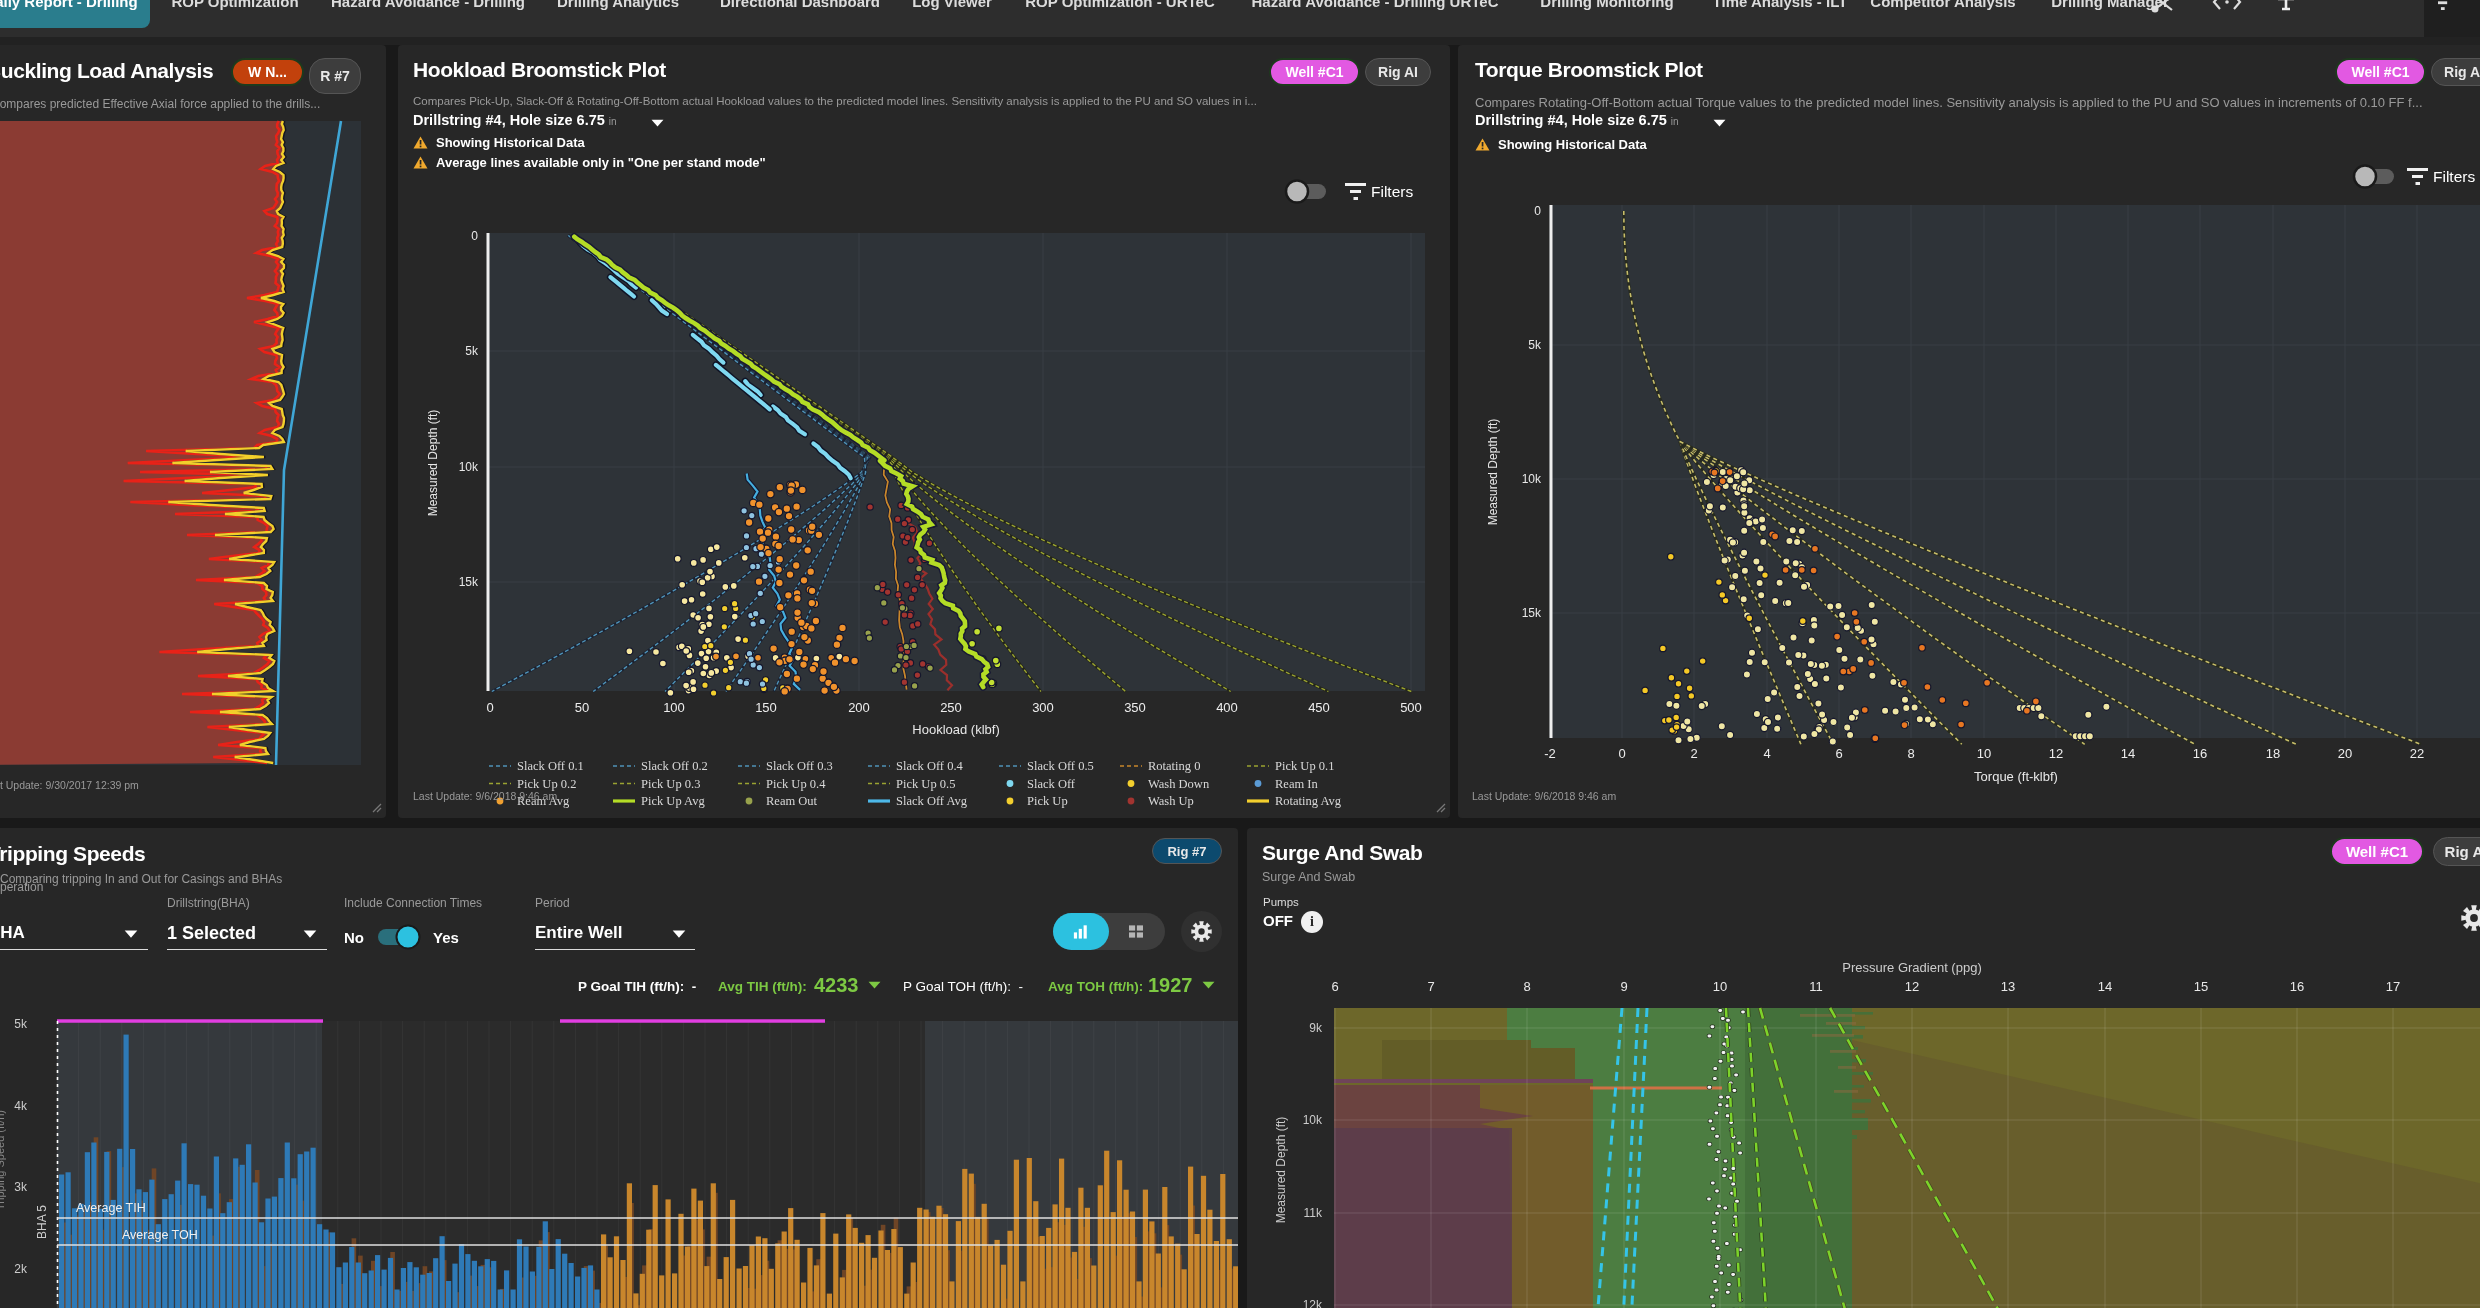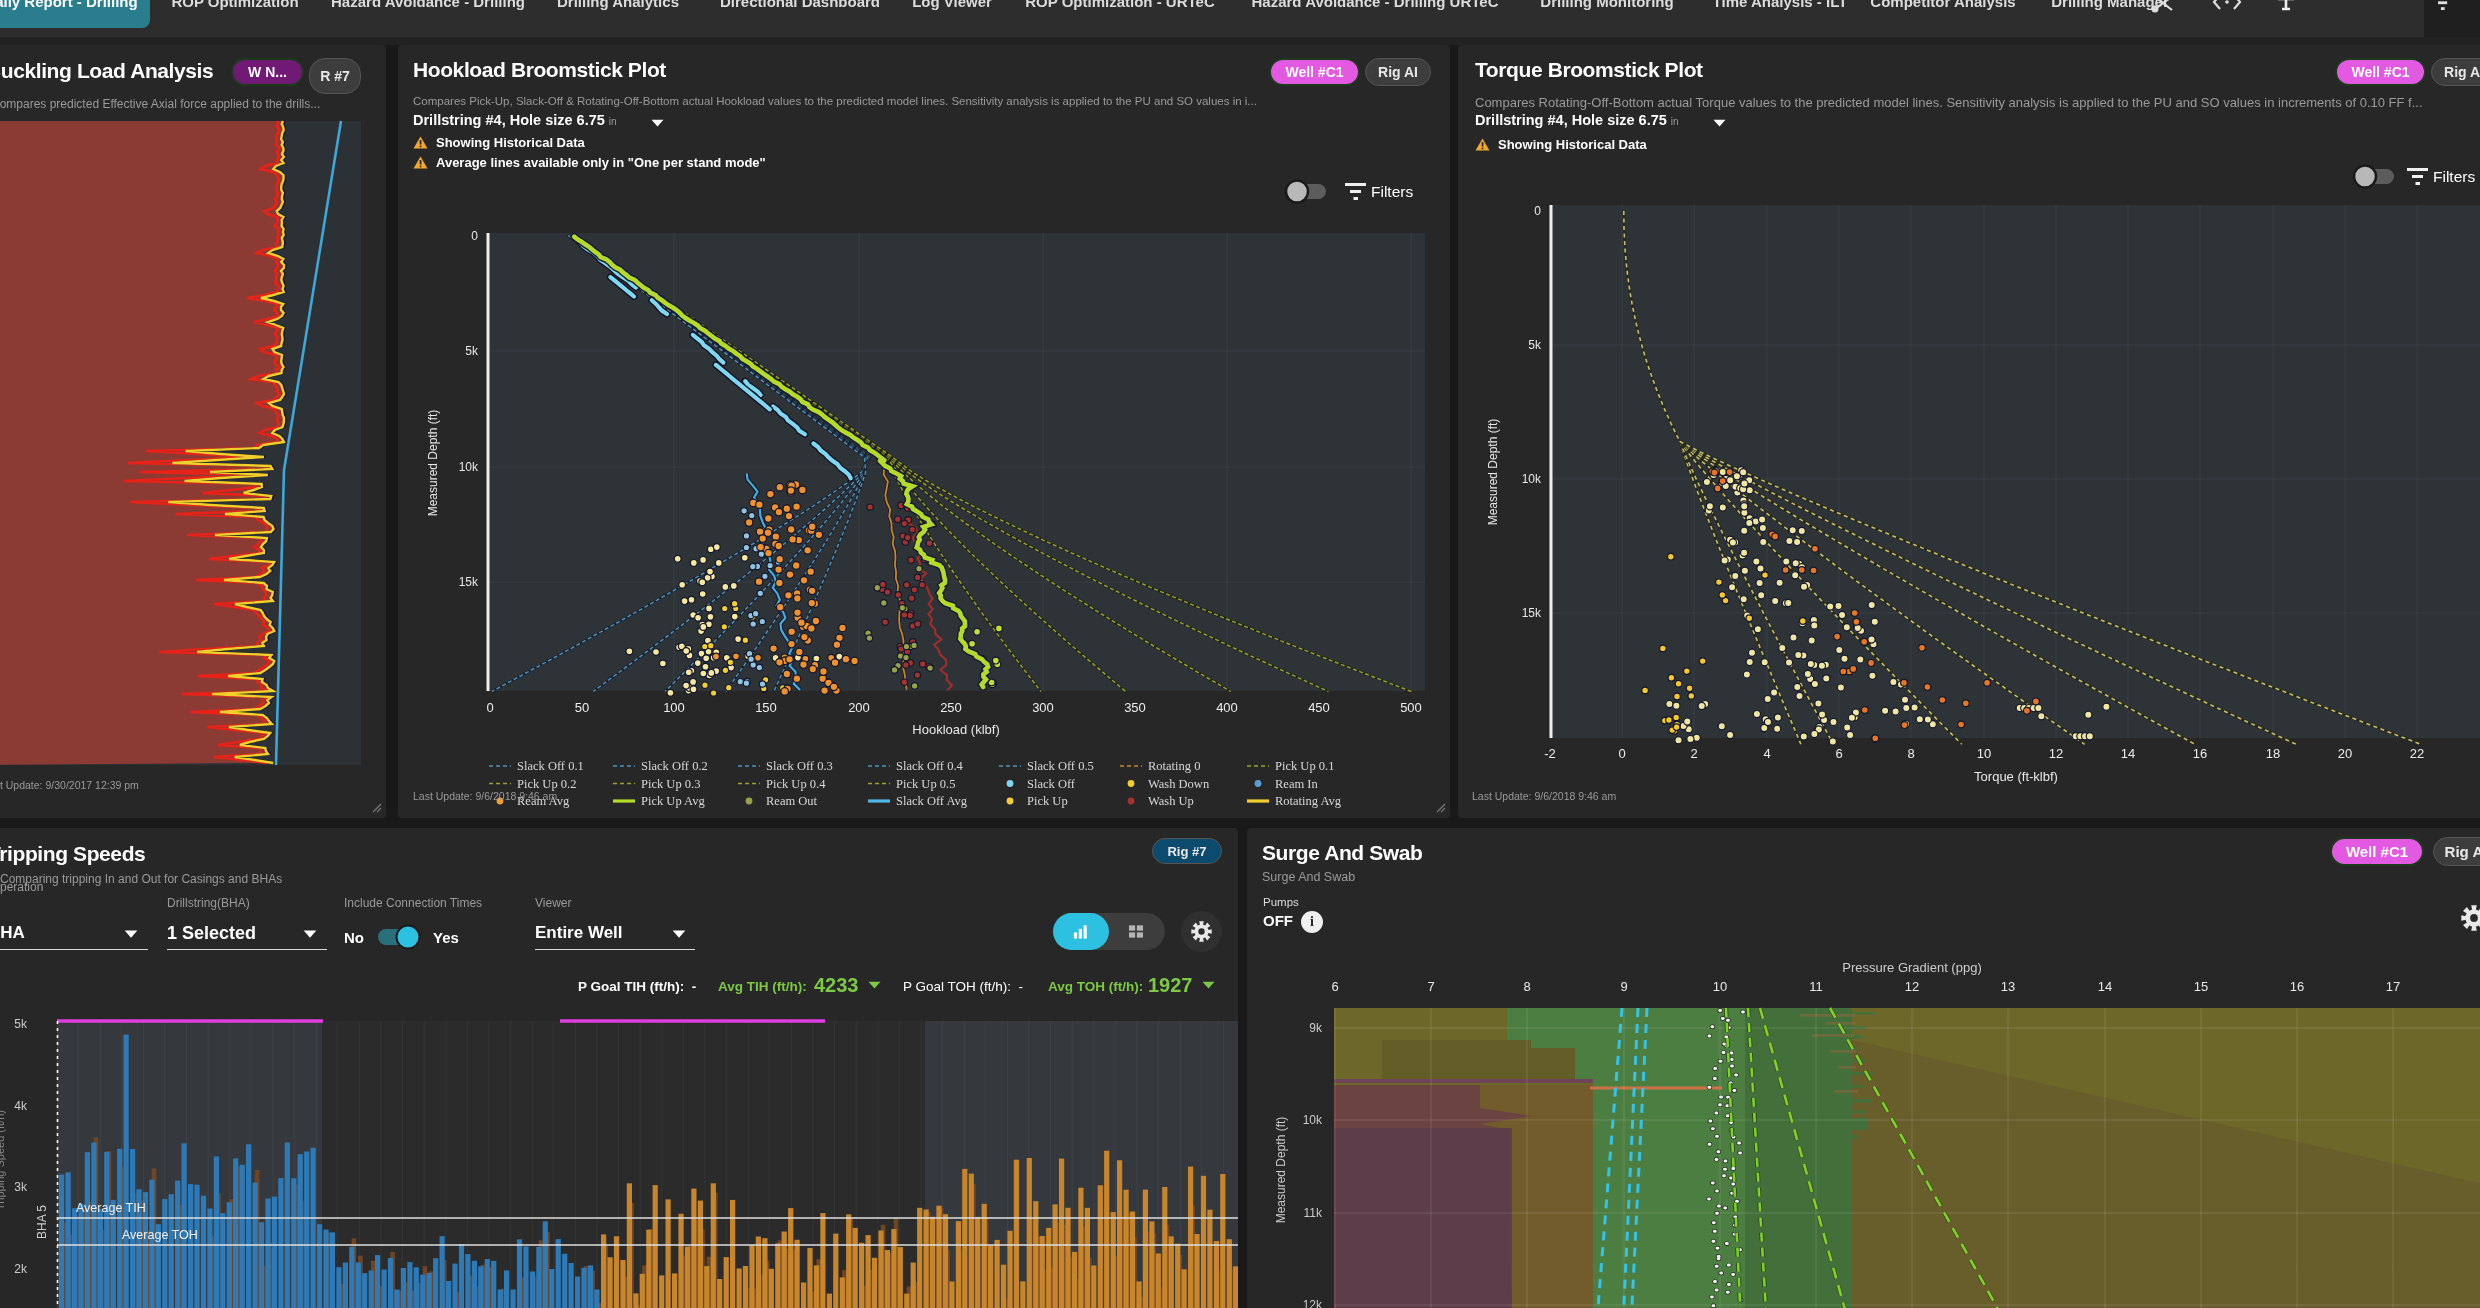--- a/index.html
+++ b/index.html
@@ -40,21 +40,21 @@
       <g transform="translate(22,-45)">
         <rect x="-22" y="121" width="383" height="644" fill="#2c3136"></rect>
         <path d="M-22.0 121.0 L282.9 121.0 L281.8 124.0 L283.2 127.0 L283.7 130.0 L282.3 133.0 L281.7 136.0 L281.1 139.0 L282.9 142.0 L281.7 145.0 L283.4 148.0 L283.4 151.0 L282.0 154.0 L283.9 157.0 L281.3 160.0 L283.5 163.0 L276.0 166.0 L273.3 169.0 L279.9 172.0 L283.5 175.0 L283.6 178.0 L283.1 181.0 L281.7 184.0 L281.2 187.0 L281.3 190.0 L282.9 193.0 L282.1 196.0 L281.8 199.0 L282.9 202.0 L281.5 205.0 L280.2 208.0 L276.8 211.0 L278.1 214.0 L283.5 217.0 L281.7 220.0 L281.9 223.0 L281.6 226.0 L283.6 229.0 L283.0 232.0 L283.7 235.0 L281.8 238.0 L282.7 241.0 L282.8 244.0 L282.2 247.0 L272.6 250.0 L268.3 253.0 L278.1 256.0 L283.4 259.0 L281.2 262.0 L284.0 265.0 L283.9 268.0 L281.0 271.0 L283.0 274.0 L281.8 277.0 L281.3 280.0 L282.4 283.0 L283.6 286.0 L282.5 289.0 L283.7 292.0 L273.5 295.0 L261.0 298.0 L274.4 301.0 L283.3 304.0 L281.0 307.0 L281.1 310.0 L283.6 313.0 L281.9 316.0 L277.4 319.0 L268.0 322.0 L275.9 325.0 L283.3 328.0 L282.4 331.0 L281.8 334.0 L282.3 337.0 L282.6 340.0 L281.6 343.0 L281.2 346.0 L272.5 349.0 L274.5 352.0 L282.0 355.0 L281.7 358.0 L281.2 361.0 L281.7 364.0 L283.6 367.0 L281.7 370.0 L281.6 373.0 L268.9 376.0 L263.7 379.0 L278.5 382.0 L281.3 385.0 L282.3 388.0 L283.2 391.0 L284.0 394.0 L282.2 397.0 L280.1 400.0 L269.1 403.0 L272.5 406.0 L281.7 409.0 L282.3 412.0 L282.7 415.0 L284.0 418.0 L283.9 421.0 L283.5 424.0 L282.5 427.0 L274.9 430.0 L272.4 433.0 L279.4 436.0 L282.4 439.0 L283.9 442.0 L263.2 445.0 L259.1 448.0 L185.7 451.0 L221.0 454.0 L263.9 457.0 L216.7 460.0 L172.4 463.0 L270.5 466.0 L272.3 469.0 L210.0 472.0 L267.9 475.0 L220.7 478.0 L184.6 481.0 L261.6 484.0 L261.9 487.0 L253.6 490.0 L243.7 493.0 L271.3 496.0 L270.4 499.0 L168.3 502.0 L211.3 505.0 L263.8 508.0 L264.7 511.0 L225.0 514.0 L263.6 517.0 L264.6 520.0 L268.2 523.0 L272.4 526.0 L273.6 529.0 L270.7 532.0 L215.0 535.0 L266.9 538.0 L266.2 541.0 L263.0 544.0 L260.9 547.0 L263.9 550.0 L263.8 553.0 L245.8 556.0 L229.2 559.0 L274.2 562.0 L272.4 565.0 L268.4 568.0 L270.3 571.0 L266.5 574.0 L259.8 577.0 L224.0 580.0 L263.8 583.0 L267.0 586.0 L266.5 589.0 L272.8 592.0 L272.3 595.0 L270.6 598.0 L272.9 601.0 L235.1 604.0 L246.9 607.0 L260.7 610.0 L262.8 613.0 L264.1 616.0 L266.7 619.0 L270.6 622.0 L269.7 625.0 L272.7 628.0 L274.3 631.0 L267.5 634.0 L266.1 637.0 L266.6 640.0 L262.4 643.0 L263.9 646.0 L227.6 649.0 L197.2 652.0 L271.5 655.0 L269.3 658.0 L274.3 661.0 L273.0 664.0 L269.4 667.0 L265.3 670.0 L260.5 673.0 L228.0 676.0 L262.6 679.0 L261.9 682.0 L266.7 685.0 L268.0 688.0 L273.2 691.0 L212.0 694.0 L271.6 697.0 L267.5 700.0 L269.0 703.0 L265.6 706.0 L260.1 709.0 L220.0 712.0 L262.6 715.0 L267.0 718.0 L269.1 721.0 L271.9 724.0 L228.9 727.0 L248.3 730.0 L270.2 733.0 L267.9 736.0 L264.0 739.0 L249.6 742.0 L239.9 745.0 L265.4 748.0 L265.9 751.0 L268.0 754.0 L234.7 757.0 L254.6 760.0 L273.3 763.0 L-22.0 765.0 Z" fill="#8b3b33"></path>
         <path d="M278.8 121.0 L277.2 124.0 L277.2 127.0 L279.4 130.0 L278.2 133.0 L276.1 136.0 L276.5 139.0 L277.3 142.0 L275.9 145.0 L279.4 148.0 L277.3 151.0 L277.6 154.0 L278.9 157.0 L277.0 160.0 L277.7 163.0 L265.1 166.0 L260.7 169.0 L272.6 172.0 L277.6 175.0 L277.9 178.0 L279.0 181.0 L276.8 184.0 L276.5 187.0 L276.5 190.0 L277.8 193.0 L277.5 196.0 L275.0 199.0 L277.1 202.0 L275.3 205.0 L273.3 208.0 L264.4 211.0 L267.2 214.0 L277.2 217.0 L277.6 220.0 L277.1 223.0 L274.8 226.0 L278.7 229.0 L277.8 232.0 L278.4 235.0 L277.1 238.0 L277.9 241.0 L276.1 244.0 L277.5 247.0 L262.0 250.0 L256.2 253.0 L270.6 256.0 L278.1 259.0 L276.0 262.0 L278.4 265.0 L277.3 268.0 L274.9 271.0 L277.4 274.0 L275.9 277.0 L276.0 280.0 L275.5 283.0 L278.8 286.0 L278.0 289.0 L277.1 292.0 L264.4 295.0 L247.0 298.0 L265.4 301.0 L277.7 304.0 L276.0 307.0 L274.3 310.0 L277.1 313.0 L277.7 316.0 L267.7 319.0 L254.0 322.0 L266.6 325.0 L278.9 328.0 L276.8 331.0 L275.2 334.0 L277.6 337.0 L276.4 340.0 L276.7 343.0 L273.6 346.0 L260.2 349.0 L264.3 352.0 L276.2 355.0 L277.0 358.0 L275.3 361.0 L275.0 364.0 L279.4 367.0 L275.7 370.0 L277.2 373.0 L258.2 376.0 L251.2 379.0 L272.1 382.0 L276.0 385.0 L276.9 388.0 L277.2 391.0 L279.7 394.0 L277.2 397.0 L273.5 400.0 L256.8 403.0 L262.2 406.0 L275.0 409.0 L275.7 412.0 L278.5 415.0 L277.5 418.0 L277.1 421.0 L279.0 424.0 L277.8 427.0 L264.8 430.0 L259.8 433.0 L271.6 436.0 L277.1 439.0 L276.9 442.0 L257.1 445.0 L254.2 448.0 L146.1 451.0 L196.5 454.0 L258.1 457.0 L189.3 460.0 L127.7 463.0 L265.9 466.0 L266.3 469.0 L140.0 472.0 L263.2 475.0 L184.8 478.0 L123.6 481.0 L254.8 484.0 L255.7 487.0 L230.1 490.0 L202.1 493.0 L265.1 496.0 L265.0 499.0 L130.3 502.0 L188.9 505.0 L257.0 508.0 L258.0 511.0 L175.0 514.0 L257.5 517.0 L257.7 520.0 L264.2 523.0 L267.5 526.0 L266.8 529.0 L266.3 532.0 L187.0 535.0 L261.1 538.0 L261.5 541.0 L258.2 544.0 L254.2 547.0 L259.6 550.0 L259.0 553.0 L232.2 556.0 L208.9 559.0 L268.5 562.0 L268.3 565.0 L261.8 568.0 L264.7 571.0 L260.8 574.0 L255.4 577.0 L196.0 580.0 L257.2 583.0 L262.4 586.0 L262.2 589.0 L266.1 592.0 L266.4 595.0 L263.8 598.0 L265.9 601.0 L214.2 604.0 L233.4 607.0 L253.9 610.0 L256.2 613.0 L259.3 616.0 L262.4 619.0 L264.1 622.0 L263.2 625.0 L267.7 628.0 L269.6 631.0 L262.9 634.0 L259.5 637.0 L261.8 640.0 L257.2 643.0 L258.3 646.0 L205.0 649.0 L159.4 652.0 L266.7 655.0 L264.0 658.0 L269.4 661.0 L267.5 664.0 L263.6 667.0 L259.2 670.0 L253.8 673.0 L198.0 676.0 L256.6 679.0 L257.7 682.0 L261.7 685.0 L261.5 688.0 L268.3 691.0 L182.0 694.0 L266.7 697.0 L262.2 700.0 L263.0 703.0 L259.8 706.0 L254.5 709.0 L190.0 712.0 L256.8 715.0 L261.6 718.0 L264.5 721.0 L265.2 724.0 L207.4 727.0 L234.6 730.0 L265.2 733.0 L261.7 736.0 L259.3 739.0 L236.9 742.0 L218.1 745.0 L261.2 748.0 L260.1 751.0 L261.9 754.0 L213.2 757.0 L241.9 760.0 L267.0 763.0" fill="none" stroke="#e82218" stroke-width="2.6" stroke-linecap="butt"></path>
         <path d="M284.4 121.0 L283.3 124.0 L284.7 127.0 L285.2 130.0 L283.8 133.0 L283.2 136.0 L282.6 139.0 L284.4 142.0 L283.2 145.0 L284.9 148.0 L284.9 151.0 L283.5 154.0 L285.4 157.0 L282.8 160.0 L285.0 163.0 L277.5 166.0 L274.8 169.0 L281.4 172.0 L285.0 175.0 L285.1 178.0 L284.6 181.0 L283.2 184.0 L282.7 187.0 L282.8 190.0 L284.4 193.0 L283.6 196.0 L283.3 199.0 L284.4 202.0 L283.0 205.0 L281.7 208.0 L278.3 211.0 L279.6 214.0 L285.0 217.0 L283.2 220.0 L283.4 223.0 L283.1 226.0 L285.1 229.0 L284.5 232.0 L285.2 235.0 L283.3 238.0 L284.2 241.0 L284.3 244.0 L283.7 247.0 L274.1 250.0 L269.8 253.0 L279.6 256.0 L284.9 259.0 L282.7 262.0 L285.5 265.0 L285.4 268.0 L282.5 271.0 L284.5 274.0 L283.3 277.0 L282.8 280.0 L283.9 283.0 L285.1 286.0 L284.0 289.0 L285.2 292.0 L275.0 295.0 L262.5 298.0 L275.9 301.0 L284.8 304.0 L282.5 307.0 L282.6 310.0 L285.1 313.0 L283.4 316.0 L278.9 319.0 L269.5 322.0 L277.4 325.0 L284.8 328.0 L283.9 331.0 L283.3 334.0 L283.8 337.0 L284.1 340.0 L283.1 343.0 L282.7 346.0 L274.0 349.0 L276.0 352.0 L283.5 355.0 L283.2 358.0 L282.7 361.0 L283.2 364.0 L285.1 367.0 L283.2 370.0 L283.1 373.0 L270.4 376.0 L265.2 379.0 L280.0 382.0 L282.8 385.0 L283.8 388.0 L284.7 391.0 L285.5 394.0 L283.7 397.0 L281.6 400.0 L270.6 403.0 L274.0 406.0 L283.2 409.0 L283.8 412.0 L284.2 415.0 L285.5 418.0 L285.4 421.0 L285.0 424.0 L284.0 427.0 L276.4 430.0 L273.9 433.0 L280.9 436.0 L283.9 439.0 L285.4 442.0 L264.7 445.0 L260.6 448.0 L187.2 451.0 L222.5 454.0 L265.4 457.0 L218.2 460.0 L173.9 463.0 L272.0 466.0 L273.8 469.0 L211.5 472.0 L269.4 475.0 L222.2 478.0 L186.1 481.0 L263.1 484.0 L263.4 487.0 L255.1 490.0 L245.2 493.0 L272.8 496.0 L271.9 499.0 L169.8 502.0 L212.8 505.0 L265.3 508.0 L266.2 511.0 L226.5 514.0 L265.1 517.0 L266.1 520.0 L269.7 523.0 L273.9 526.0 L275.1 529.0 L272.2 532.0 L216.5 535.0 L268.4 538.0 L267.7 541.0 L264.5 544.0 L262.4 547.0 L265.4 550.0 L265.3 553.0 L247.3 556.0 L230.7 559.0 L275.7 562.0 L273.9 565.0 L269.9 568.0 L271.8 571.0 L268.0 574.0 L261.3 577.0 L225.5 580.0 L265.3 583.0 L268.5 586.0 L268.0 589.0 L274.3 592.0 L273.8 595.0 L272.1 598.0 L274.4 601.0 L236.6 604.0 L248.4 607.0 L262.2 610.0 L264.3 613.0 L265.6 616.0 L268.2 619.0 L272.1 622.0 L271.2 625.0 L274.2 628.0 L275.8 631.0 L269.0 634.0 L267.6 637.0 L268.1 640.0 L263.9 643.0 L265.4 646.0 L229.1 649.0 L198.7 652.0 L273.0 655.0 L270.8 658.0 L275.8 661.0 L274.5 664.0 L270.9 667.0 L266.8 670.0 L262.0 673.0 L229.5 676.0 L264.1 679.0 L263.4 682.0 L268.2 685.0 L269.5 688.0 L274.7 691.0 L213.5 694.0 L273.1 697.0 L269.0 700.0 L270.5 703.0 L267.1 706.0 L261.6 709.0 L221.5 712.0 L264.1 715.0 L268.5 718.0 L270.6 721.0 L273.4 724.0 L230.4 727.0 L249.8 730.0 L271.7 733.0 L269.4 736.0 L265.5 739.0 L251.1 742.0 L241.4 745.0 L266.9 748.0 L267.4 751.0 L269.5 754.0 L236.2 757.0 L256.1 760.0 L274.8 763.0" fill="none" stroke="#14141f" stroke-width="2.4" stroke-linecap="butt"></path>
         <path d="M282.9 121.0 L281.8 124.0 L283.2 127.0 L283.7 130.0 L282.3 133.0 L281.7 136.0 L281.1 139.0 L282.9 142.0 L281.7 145.0 L283.4 148.0 L283.4 151.0 L282.0 154.0 L283.9 157.0 L281.3 160.0 L283.5 163.0 L276.0 166.0 L273.3 169.0 L279.9 172.0 L283.5 175.0 L283.6 178.0 L283.1 181.0 L281.7 184.0 L281.2 187.0 L281.3 190.0 L282.9 193.0 L282.1 196.0 L281.8 199.0 L282.9 202.0 L281.5 205.0 L280.2 208.0 L276.8 211.0 L278.1 214.0 L283.5 217.0 L281.7 220.0 L281.9 223.0 L281.6 226.0 L283.6 229.0 L283.0 232.0 L283.7 235.0 L281.8 238.0 L282.7 241.0 L282.8 244.0 L282.2 247.0 L272.6 250.0 L268.3 253.0 L278.1 256.0 L283.4 259.0 L281.2 262.0 L284.0 265.0 L283.9 268.0 L281.0 271.0 L283.0 274.0 L281.8 277.0 L281.3 280.0 L282.4 283.0 L283.6 286.0 L282.5 289.0 L283.7 292.0 L273.5 295.0 L261.0 298.0 L274.4 301.0 L283.3 304.0 L281.0 307.0 L281.1 310.0 L283.6 313.0 L281.9 316.0 L277.4 319.0 L268.0 322.0 L275.9 325.0 L283.3 328.0 L282.4 331.0 L281.8 334.0 L282.3 337.0 L282.6 340.0 L281.6 343.0 L281.2 346.0 L272.5 349.0 L274.5 352.0 L282.0 355.0 L281.7 358.0 L281.2 361.0 L281.7 364.0 L283.6 367.0 L281.7 370.0 L281.6 373.0 L268.9 376.0 L263.7 379.0 L278.5 382.0 L281.3 385.0 L282.3 388.0 L283.2 391.0 L284.0 394.0 L282.2 397.0 L280.1 400.0 L269.1 403.0 L272.5 406.0 L281.7 409.0 L282.3 412.0 L282.7 415.0 L284.0 418.0 L283.9 421.0 L283.5 424.0 L282.5 427.0 L274.9 430.0 L272.4 433.0 L279.4 436.0 L282.4 439.0 L283.9 442.0 L263.2 445.0 L259.1 448.0 L185.7 451.0 L221.0 454.0 L263.9 457.0 L216.7 460.0 L172.4 463.0 L270.5 466.0 L272.3 469.0 L210.0 472.0 L267.9 475.0 L220.7 478.0 L184.6 481.0 L261.6 484.0 L261.9 487.0 L253.6 490.0 L243.7 493.0 L271.3 496.0 L270.4 499.0 L168.3 502.0 L211.3 505.0 L263.8 508.0 L264.7 511.0 L225.0 514.0 L263.6 517.0 L264.6 520.0 L268.2 523.0 L272.4 526.0 L273.6 529.0 L270.7 532.0 L215.0 535.0 L266.9 538.0 L266.2 541.0 L263.0 544.0 L260.9 547.0 L263.9 550.0 L263.8 553.0 L245.8 556.0 L229.2 559.0 L274.2 562.0 L272.4 565.0 L268.4 568.0 L270.3 571.0 L266.5 574.0 L259.8 577.0 L224.0 580.0 L263.8 583.0 L267.0 586.0 L266.5 589.0 L272.8 592.0 L272.3 595.0 L270.6 598.0 L272.9 601.0 L235.1 604.0 L246.9 607.0 L260.7 610.0 L262.8 613.0 L264.1 616.0 L266.7 619.0 L270.6 622.0 L269.7 625.0 L272.7 628.0 L274.3 631.0 L267.5 634.0 L266.1 637.0 L266.6 640.0 L262.4 643.0 L263.9 646.0 L227.6 649.0 L197.2 652.0 L271.5 655.0 L269.3 658.0 L274.3 661.0 L273.0 664.0 L269.4 667.0 L265.3 670.0 L260.5 673.0 L228.0 676.0 L262.6 679.0 L261.9 682.0 L266.7 685.0 L268.0 688.0 L273.2 691.0 L212.0 694.0 L271.6 697.0 L267.5 700.0 L269.0 703.0 L265.6 706.0 L260.1 709.0 L220.0 712.0 L262.6 715.0 L267.0 718.0 L269.1 721.0 L271.9 724.0 L228.9 727.0 L248.3 730.0 L270.2 733.0 L267.9 736.0 L264.0 739.0 L249.6 742.0 L239.9 745.0 L265.4 748.0 L265.9 751.0 L268.0 754.0 L234.7 757.0 L254.6 760.0 L273.3 763.0" fill="none" stroke="#f2cf2b" stroke-width="2.4" stroke-linecap="butt"></path>
         <path d="M341.0 121.0 L284.0 470.0 L276.0 765.0" fill="none" stroke="#3fa6d6" stroke-width="2.6" stroke-linecap="butt"></path>
       </g>
     </svg>
     <div class="title" style="left:8px;top:14px">Buckling Load Analysis</div>
-    <div style="position:absolute;left:253px;top:13px;width:73px;height:28px;border-radius:16.0px;background:#701a75;border:2px solid #1d3a1d;color:#fff;font-size:14px;font-weight:bold;display:flex;align-items:center;justify-content:center;box-sizing:border-box">W N...</div>
+    <div style="position:absolute;left:253px;top:13px;width:73px;height:28px;border-radius:16.0px;background:#c2410c;border:2px solid #1d3a1d;color:#fff;font-size:14px;font-weight:bold;display:flex;align-items:center;justify-content:center;box-sizing:border-box">W N...</div>
     <div style="position:absolute;left:331px;top:13px;width:52px;height:36px;border-radius:16.0px;background:#3d3d3d;border:1.5px solid #555;color:#e8e8e8;font-size:14px;font-weight:bold;display:flex;align-items:center;justify-content:center;box-sizing:border-box">R #7</div>
     <div class="sub" style="left:13px;top:52px">Compares predicted Effective Axial force applied to the drills...</div>
     <div class="sub" style="left:5px;top:734px;font-size:10.5px">Last Update: 9/30/2017 12:39 pm</div>
     <svg style="position:absolute;left:394px;top:758px" width="10" height="10" viewBox="0 0 10 10">
       <path d="M9 1 L1 9 M9 5 L5 9" stroke="#777" stroke-width="1.3" fill="none"></path>
     </svg>
   </div>
 <div class="panel" style="left:398px;top:45px;width:1052px;height:773px">
     <svg width="1052" height="773" viewBox="0 0 1052 773">
       <g transform="translate(-398,-45)">
@@ -1148,21 +1148,21 @@
         <text x="46" y="1222" text-anchor="middle" font-size="12" fill="#cccccc" transform="rotate(-90 46 1222)">BHA 5</text>
         <text x="4" y="1160" text-anchor="middle" font-size="11" fill="#888888" transform="rotate(-90 4 1160)">Tripping Speed (ft/h)</text>
       </g>
     </svg>
     <div class="title" style="left:10px;top:14px">Tripping Speeds</div>
     <div style="position:absolute;left:1174px;top:10px;width:70px;height:26px;border-radius:15.0px;background:#0c4a6e;border:1.5px solid #555;color:#e8e8e8;font-size:13px;font-weight:bold;display:flex;align-items:center;justify-content:center;box-sizing:border-box">Rig #7</div>
     <div class="sub" style="left:22px;top:44px">Comparing tripping In and Out for Casings and BHAs</div>
     <div class="sub" style="left:22px;top:52px">peration</div>
     <div class="sub" style="left:189px;top:68px">Drillstring(BHA)</div>
     <div class="sub" style="left:366px;top:68px">Include Connection Times</div>
-    <div class="sub" style="left:557px;top:68px">Viewer</div>
+    <div class="sub" style="left:557px;top:68px">Period</div>
     <div class="wtext" style="left:10px;top:95px;font-size:17px;font-weight:bold">BHA</div>
     <svg style="position:absolute;left:146px;top:102px" width="14" height="8" viewBox="0 0 12 7">
       <path d="M0.5 0.5 L11.5 0.5 L6 6.8 Z" fill="#fff"></path>
     </svg>
     <div style="position:absolute;left:0px;top:121px;width:170px;border-bottom:1.5px solid #dcdcdc"></div>
     <div class="wtext" style="left:189px;top:95px;font-size:18px;font-weight:bold">1 Selected</div>
     <svg style="position:absolute;left:325px;top:102px" width="14" height="8" viewBox="0 0 12 7">
       <path d="M0.5 0.5 L11.5 0.5 L6 6.8 Z" fill="#fff"></path>
     </svg>
     <div style="position:absolute;left:189px;top:121px;width:160px;border-bottom:1.5px solid #dcdcdc"></div>

